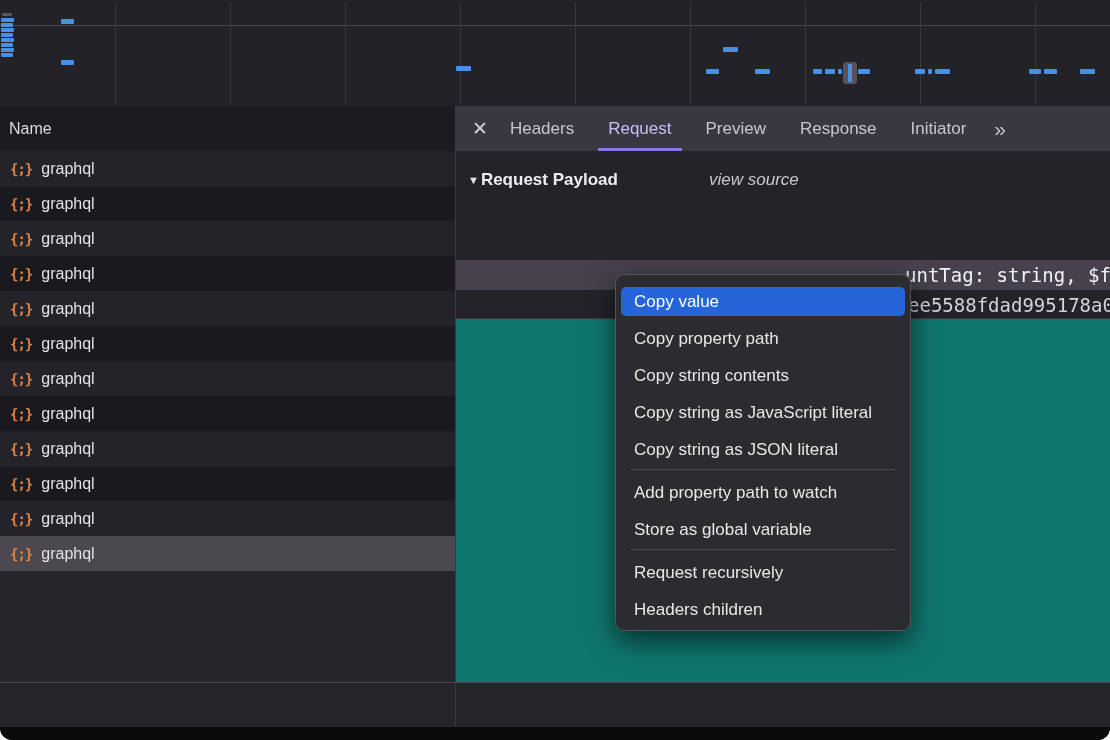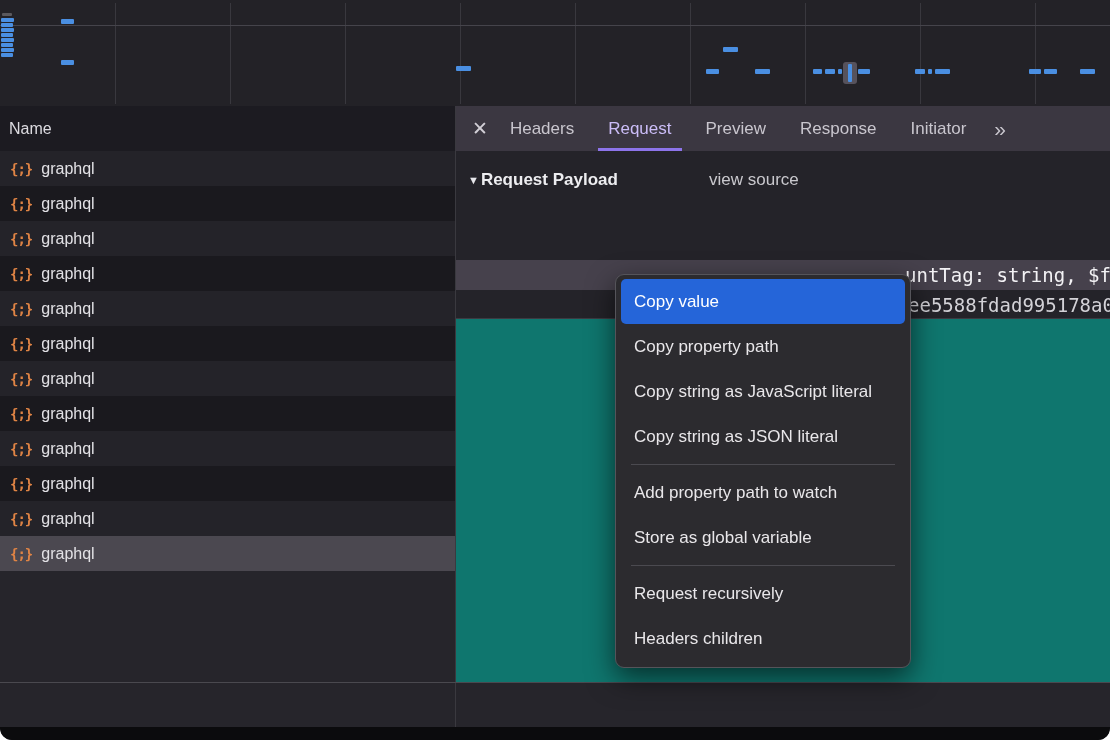--- a/index.html
+++ b/index.html
@@ -37,38 +37,38 @@
   .req.selected{background:#4b4850;}
 
   
   .detail{position:absolute;left:456px;top:151px;width:654px;height:531px;background:#0f766e;}
   .payload{position:absolute;left:0;top:0;width:654px;height:167px;background:#242329;
            border-bottom:1px solid #3c3b42;}
   .sec-head{position:absolute;left:12px;top:14px;height:30px;line-height:30px;white-space:nowrap;}
   .sec-tri{display:inline-block;font-size:11px;color:#e6e6ea;margin-right:2px;vertical-align:1px;}
   .sec-title{font-size:17px;font-weight:bold;color:#ededf0;}
   .view-src{position:absolute;left:253px;top:14px;height:30px;line-height:30px;
-            font-size:17px;color:#c9c8cd;white-space:nowrap;}
+            font-size:17px;color:#c9c8cd;white-space:nowrap;font-style:italic;}
   .trow{position:absolute;left:0;right:0;height:30px;line-height:30px;white-space:pre;overflow:hidden;
         font-family:"DejaVu Sans Mono",monospace;font-size:19px;color:#d9d9dd;}
   .trow.sel{background:#46414c;color:#f3f2f5;}
   .frag{position:absolute;top:0;height:18px;line-height:30px;}
 
   
   .vdivider{position:absolute;left:455px;top:106px;width:1px;height:621px;background:#3a393f;}
   .hdivider{position:absolute;left:0;top:682px;width:1110px;height:1px;background:#4a494f;}
   .bottom-strip{position:absolute;left:0;top:727px;width:1110px;height:13px;background:#0b0b0d;
                 border-radius:0 0 12px 12px;}
 
   
   .ctxmenu{position:absolute;left:615px;top:274px;width:296px;box-sizing:border-box;z-index:20;
            background:#2c2b2f;border:1px solid #55545a;border-radius:9px;padding:4px 5px 6px;
            box-shadow:0 10px 28px rgba(0,0,0,.6);font-size:17px;color:#e9e7ea;}
-  .mi{height:29px;line-height:29px;padding:8px 13px;border-radius:5px;white-space:nowrap;
-      overflow:hidden;cursor:default;}
+  .mi{height:29px;line-height:29px;padding:0 13px;border-radius:5px;white-space:nowrap;
+      overflow:hidden;cursor:default;margin-top:8px;}
   .mi.hl{background:#2565d9;color:#ffffff;}
   .msep{height:1px;background:#4b4a50;margin:5px 10px;}
 </style>
 </head>
 <body>
 
 <div class="stage">
 
   <div class="overview" id="overview">
       <div class="vline" style="left: 115px;"></div>
@@ -204,20 +204,21 @@
     </div>
   </div>
 
   <div class="vdivider"></div>
   <div class="hdivider"></div>
   <div class="bottom-strip"></div>
 
   <div class="ctxmenu" id="ctxmenu">
       <div class="mi hl">Copy value</div>
       <div class="mi">Copy property path</div>
+      <div class="mi">Copy string contents</div>
       <div class="mi">Copy string as JavaScript literal</div>
       <div class="mi">Copy string as JSON literal</div>
       <div class="msep"></div>
       <div class="mi">Add property path to watch</div>
       <div class="mi">Store as global variable</div>
       <div class="msep"></div>
       <div class="mi">Request recursively</div>
       <div class="mi">Headers children</div>
     </div>
 

